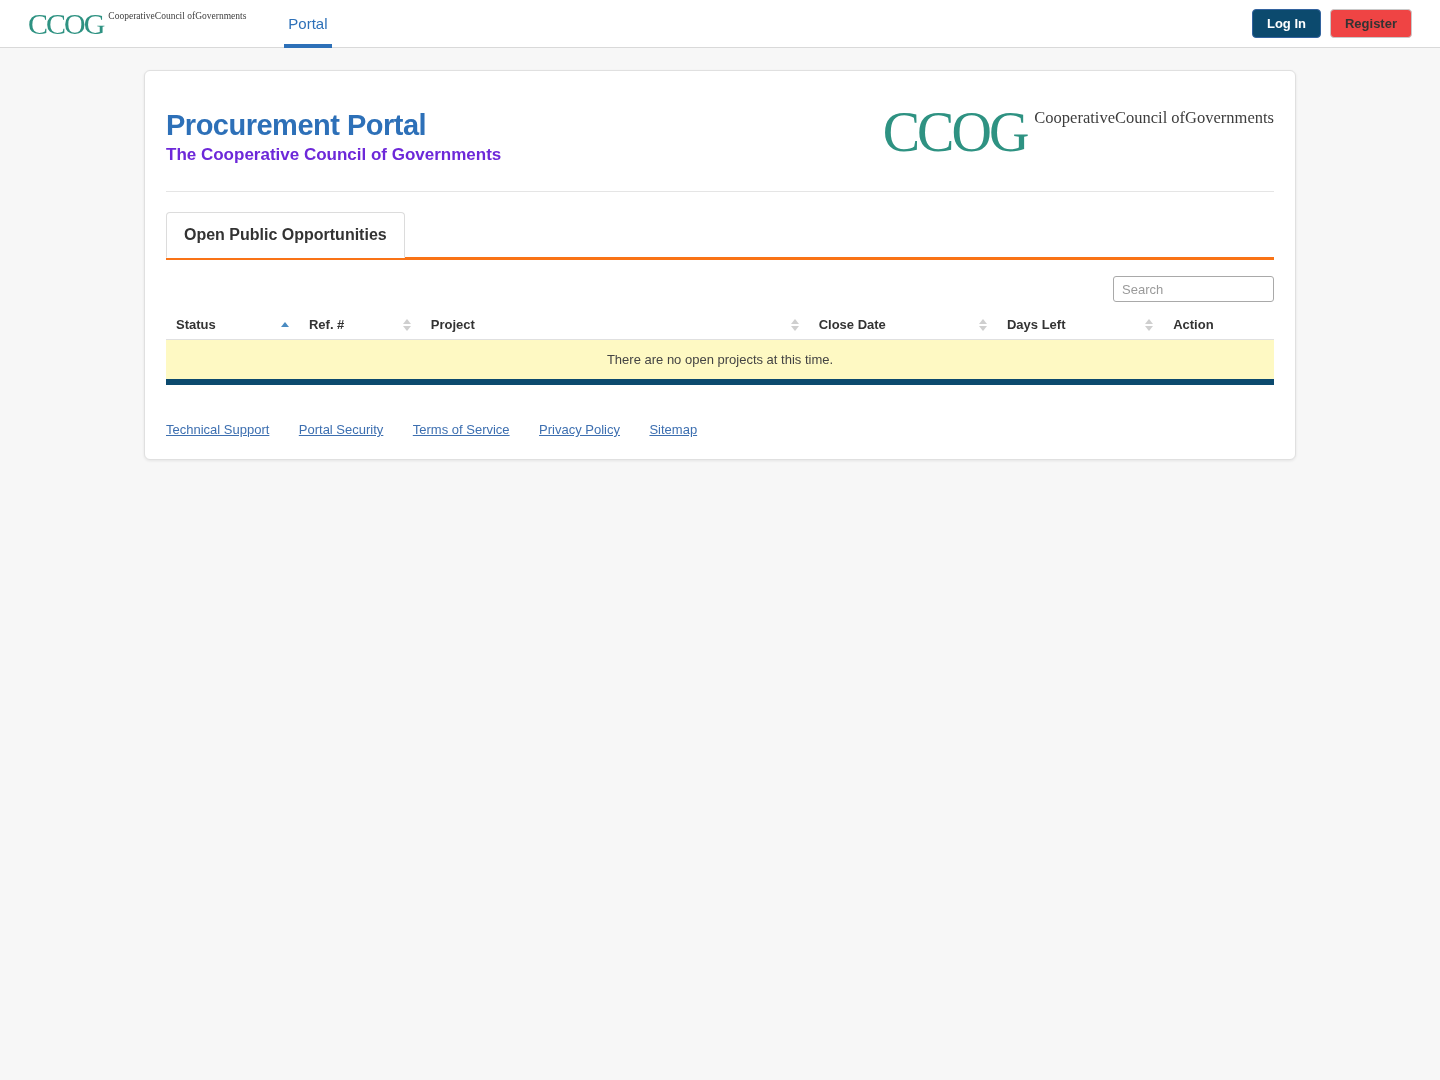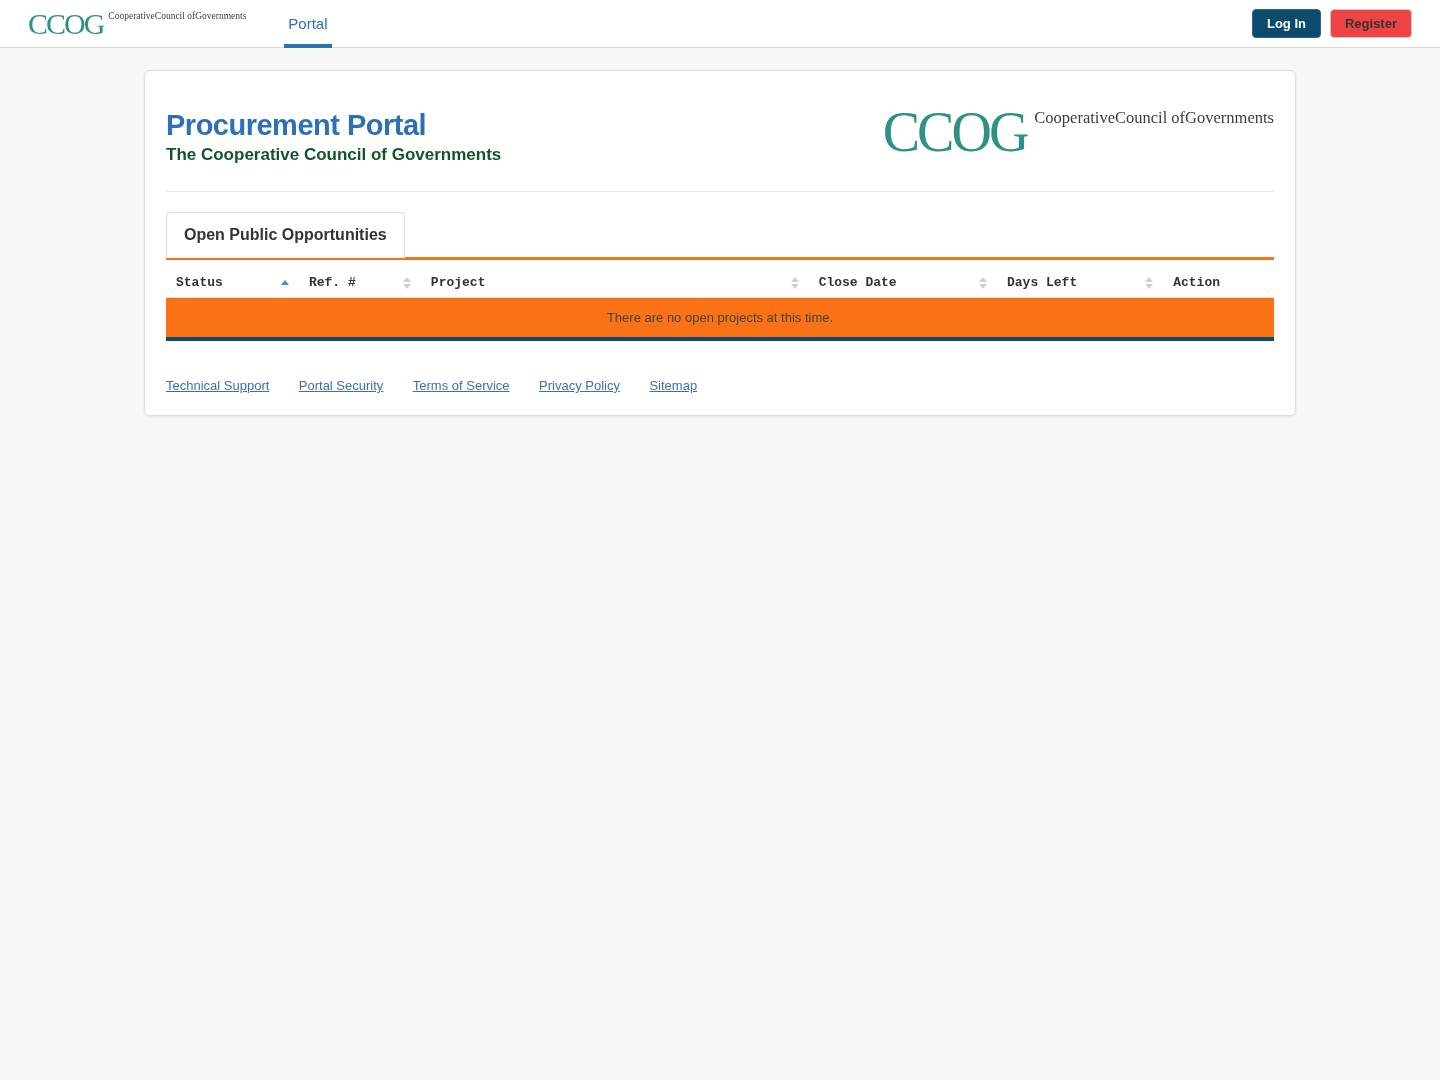--- a/index.html
+++ b/index.html
@@ -85,21 +85,21 @@
   }
   .page-title {
     font-size:29px;
     font-weight:bold;
     color:#2D70B8;
     letter-spacing:-0.5px;
   }
   .page-subtitle {
     font-size:17px;
     font-weight:bold;
-    color:#14532d;
+    color:#6d28d9;
     margin-top:3px;
   }
 
   
   .tab-bar {
     margin-top:20px;
     border-bottom:3px solid #f97316;
   }
   .tab {
     display:inline-block;
@@ -131,21 +131,20 @@
 
   
   table { width:100%; border-collapse:collapse; margin-top:9px; }
   th {
     padding:6px 10px 7px;
     border-bottom:1px solid #e0e0e0;
     font-size:13px;
     font-weight:bold;
     color:#333;
     text-align:left;
-    font-family:Liberation Mono, monospace;
   }
   .th-inner { display:flex; align-items:center; justify-content:space-between; }
   .sort-icon { display:flex; flex-direction:column; gap:2px; margin-left:6px; }
   .arrow-up {
     width:0; height:0;
     border-left:4px solid transparent;
     border-right:4px solid transparent;
     border-bottom:5px solid #cfcfcf;
   }
   .arrow-down {
@@ -153,22 +152,22 @@
     border-left:4px solid transparent;
     border-right:4px solid transparent;
     border-top:5px solid #cfcfcf;
   }
   .sort-icon[data-state="asc"] .arrow-up { border-bottom-color:#4a8bc2; }
   .empty-cell {
     text-align:center;
     padding:12px 10px;
     font-size:13px;
     color:#444;
-    border-bottom:4px solid #0c4a6e;
-    background:#f97316;
+    border-bottom:6px solid #0c4a6e;
+    background:#fef9c3;
   }
 
   
   .card-footer { margin-top:35px; }
   .footer-link {
     font-size:13px;
     color:#3D6FB0;
     text-decoration:underline;
     margin-right:25px;
   }
@@ -211,20 +210,23 @@
         <span>Council of</span>
         <span>Governments</span>
       </span>
     </div>
   </div>
 
   <div class="tab-bar">
     <div class="tab">Open Public Opportunities</div>
   </div>
 
+  <div class="search-row">
+    <input type="text" class="search-input" placeholder="Search" style="">
+  </div>
 
   <table>
     <colgroup>
       <col style="width:12%">
         <col style="width:11%">
         <col style="width:35%">
       <col style="width:17%">
         <col style="width:15%">
         <col style="width:10%">
     </colgroup>

